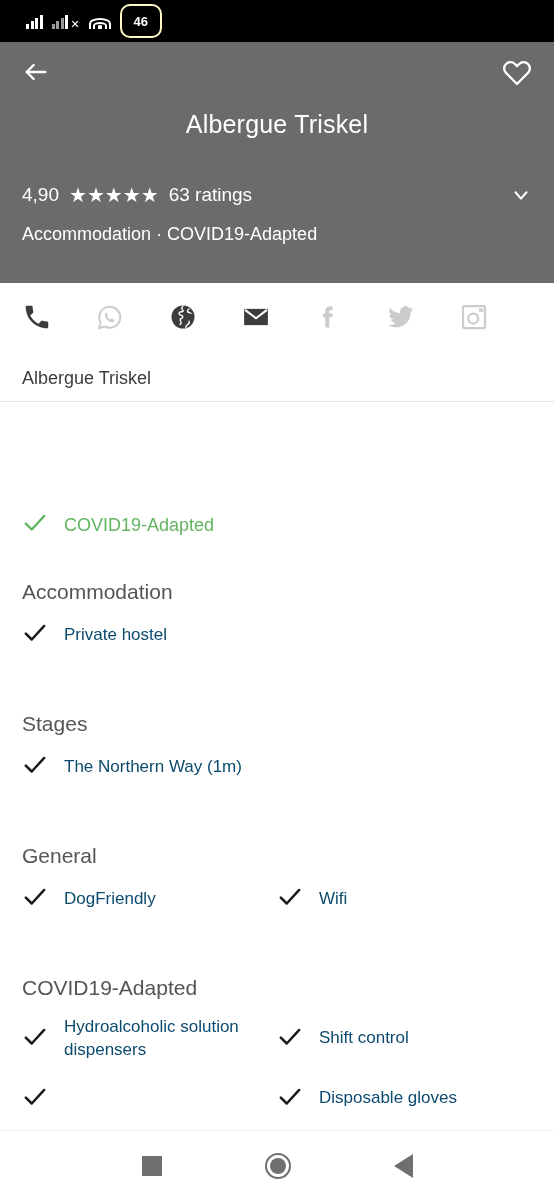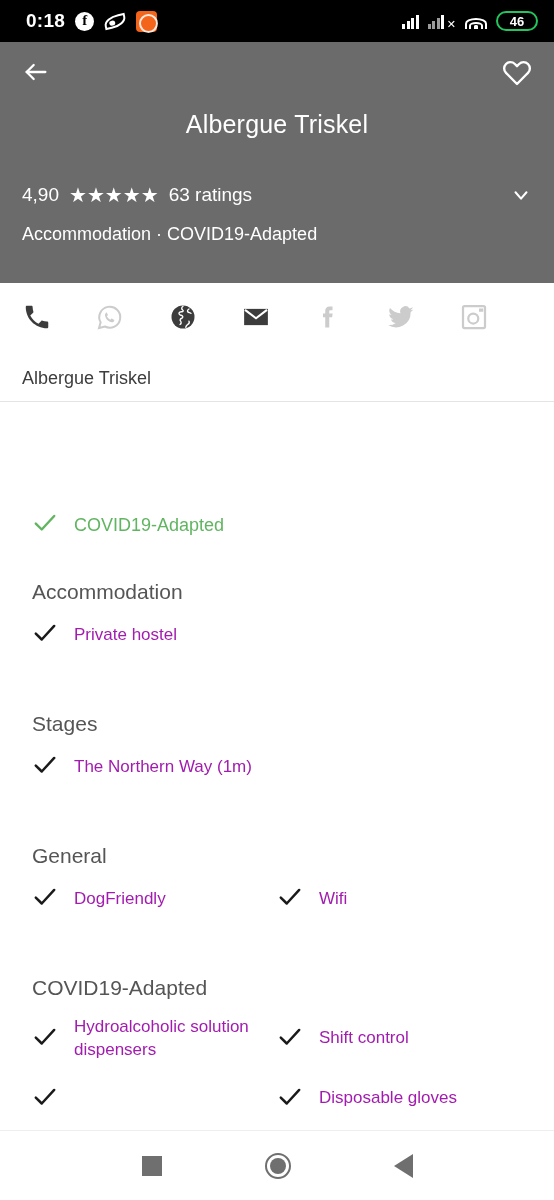--- a/index.html
+++ b/index.html
@@ -93,22 +93,22 @@
     border-radius:50% 50% 0 0;
   }
   .wifi-icon span:nth-child(1){ width:22px; height:11px; }
   .wifi-icon span:nth-child(2){ width:14px; height:7px; }
   .wifi-dot {
     position:absolute; left:50%; bottom:0;
     transform:translateX(-50%);
     width:4px; height:4px; background:#ffffff; border-radius:50%;
   }
   .battery {
-    min-width: 42px; height: 20px;
-    border: 2px solid #22c55e;
+    min-width: 42px; height: 34px;
+    border: 2px solid #fef9c3;
     border-radius: 10px;
     display:flex; align-items:center; justify-content:center;
     padding: 0 6px;
   }
   .battery-text { color:#ffffff; font-size:13px; font-weight:bold; }
 
   
   .header {
     background: #6b6b6b;
     padding: 0 22px;
@@ -164,21 +164,21 @@
   .contact-name {
     padding: 4px 22px 0 22px;
     font-size: 18px;
     color: #3d3d3d;
     height: 50px;
     display:flex; align-items:center;
   }
   .divider { height:1px; background:#e4e4e4; width:100%; }
 
   
-  .content { padding: 0 32px; }
+  .content { padding: 0 22px; }
   .covid-badge {
     display:flex; align-items:center; gap:16px;
     margin-top: 108px;
   }
   .covid-badge-label { color:#61b561; font-size:18px; }
 
   .section-title {
     font-size:21px;
     color:#555555;
     margin-top: 40px;
@@ -188,21 +188,21 @@
     margin-top: 16px;
   }
   .feature-item {
     width: 50%;
     display:flex; align-items:center; gap:16px;
     margin-bottom: 22px;
     min-height: 30px;
   }
   .feature-item.full { width: 100%; }
   .feature-label {
-    font-size:17px; color:#a21caf; line-height:1.35;
+    font-size:17px; color:#0c4a6e; line-height:1.35;
   }
   .check { flex: 0 0 auto; }
 
   
   .nav-bar {
     position:absolute; left:0; bottom:0;
     width:554px; height:70px;
     background:#ffffff;
     border-top:1px solid #eeeeee;
     display:flex; align-items:center; justify-content:space-around;
@@ -223,26 +223,20 @@
     border-bottom:12px solid transparent;
     border-right:19px solid #6f6f6f;
   }
 </style>
 </head>
 <body>
 
 <div class="screen">
 
   <div class="status-bar">
-    <div class="status-left">
-      <span class="status-time">0:18</span>
-      <span class="fb-icon"></span>
-      <span class="leaf-icon"></span>
-      <span class="orange-app-icon"></span>
-    </div>
     <div class="status-right">
       <span class="sig">
           <i></i>
           <i></i>
           <i></i>
           <i></i>
         </span>
       <span class="sig dim">
           <i></i>
           <i></i>

